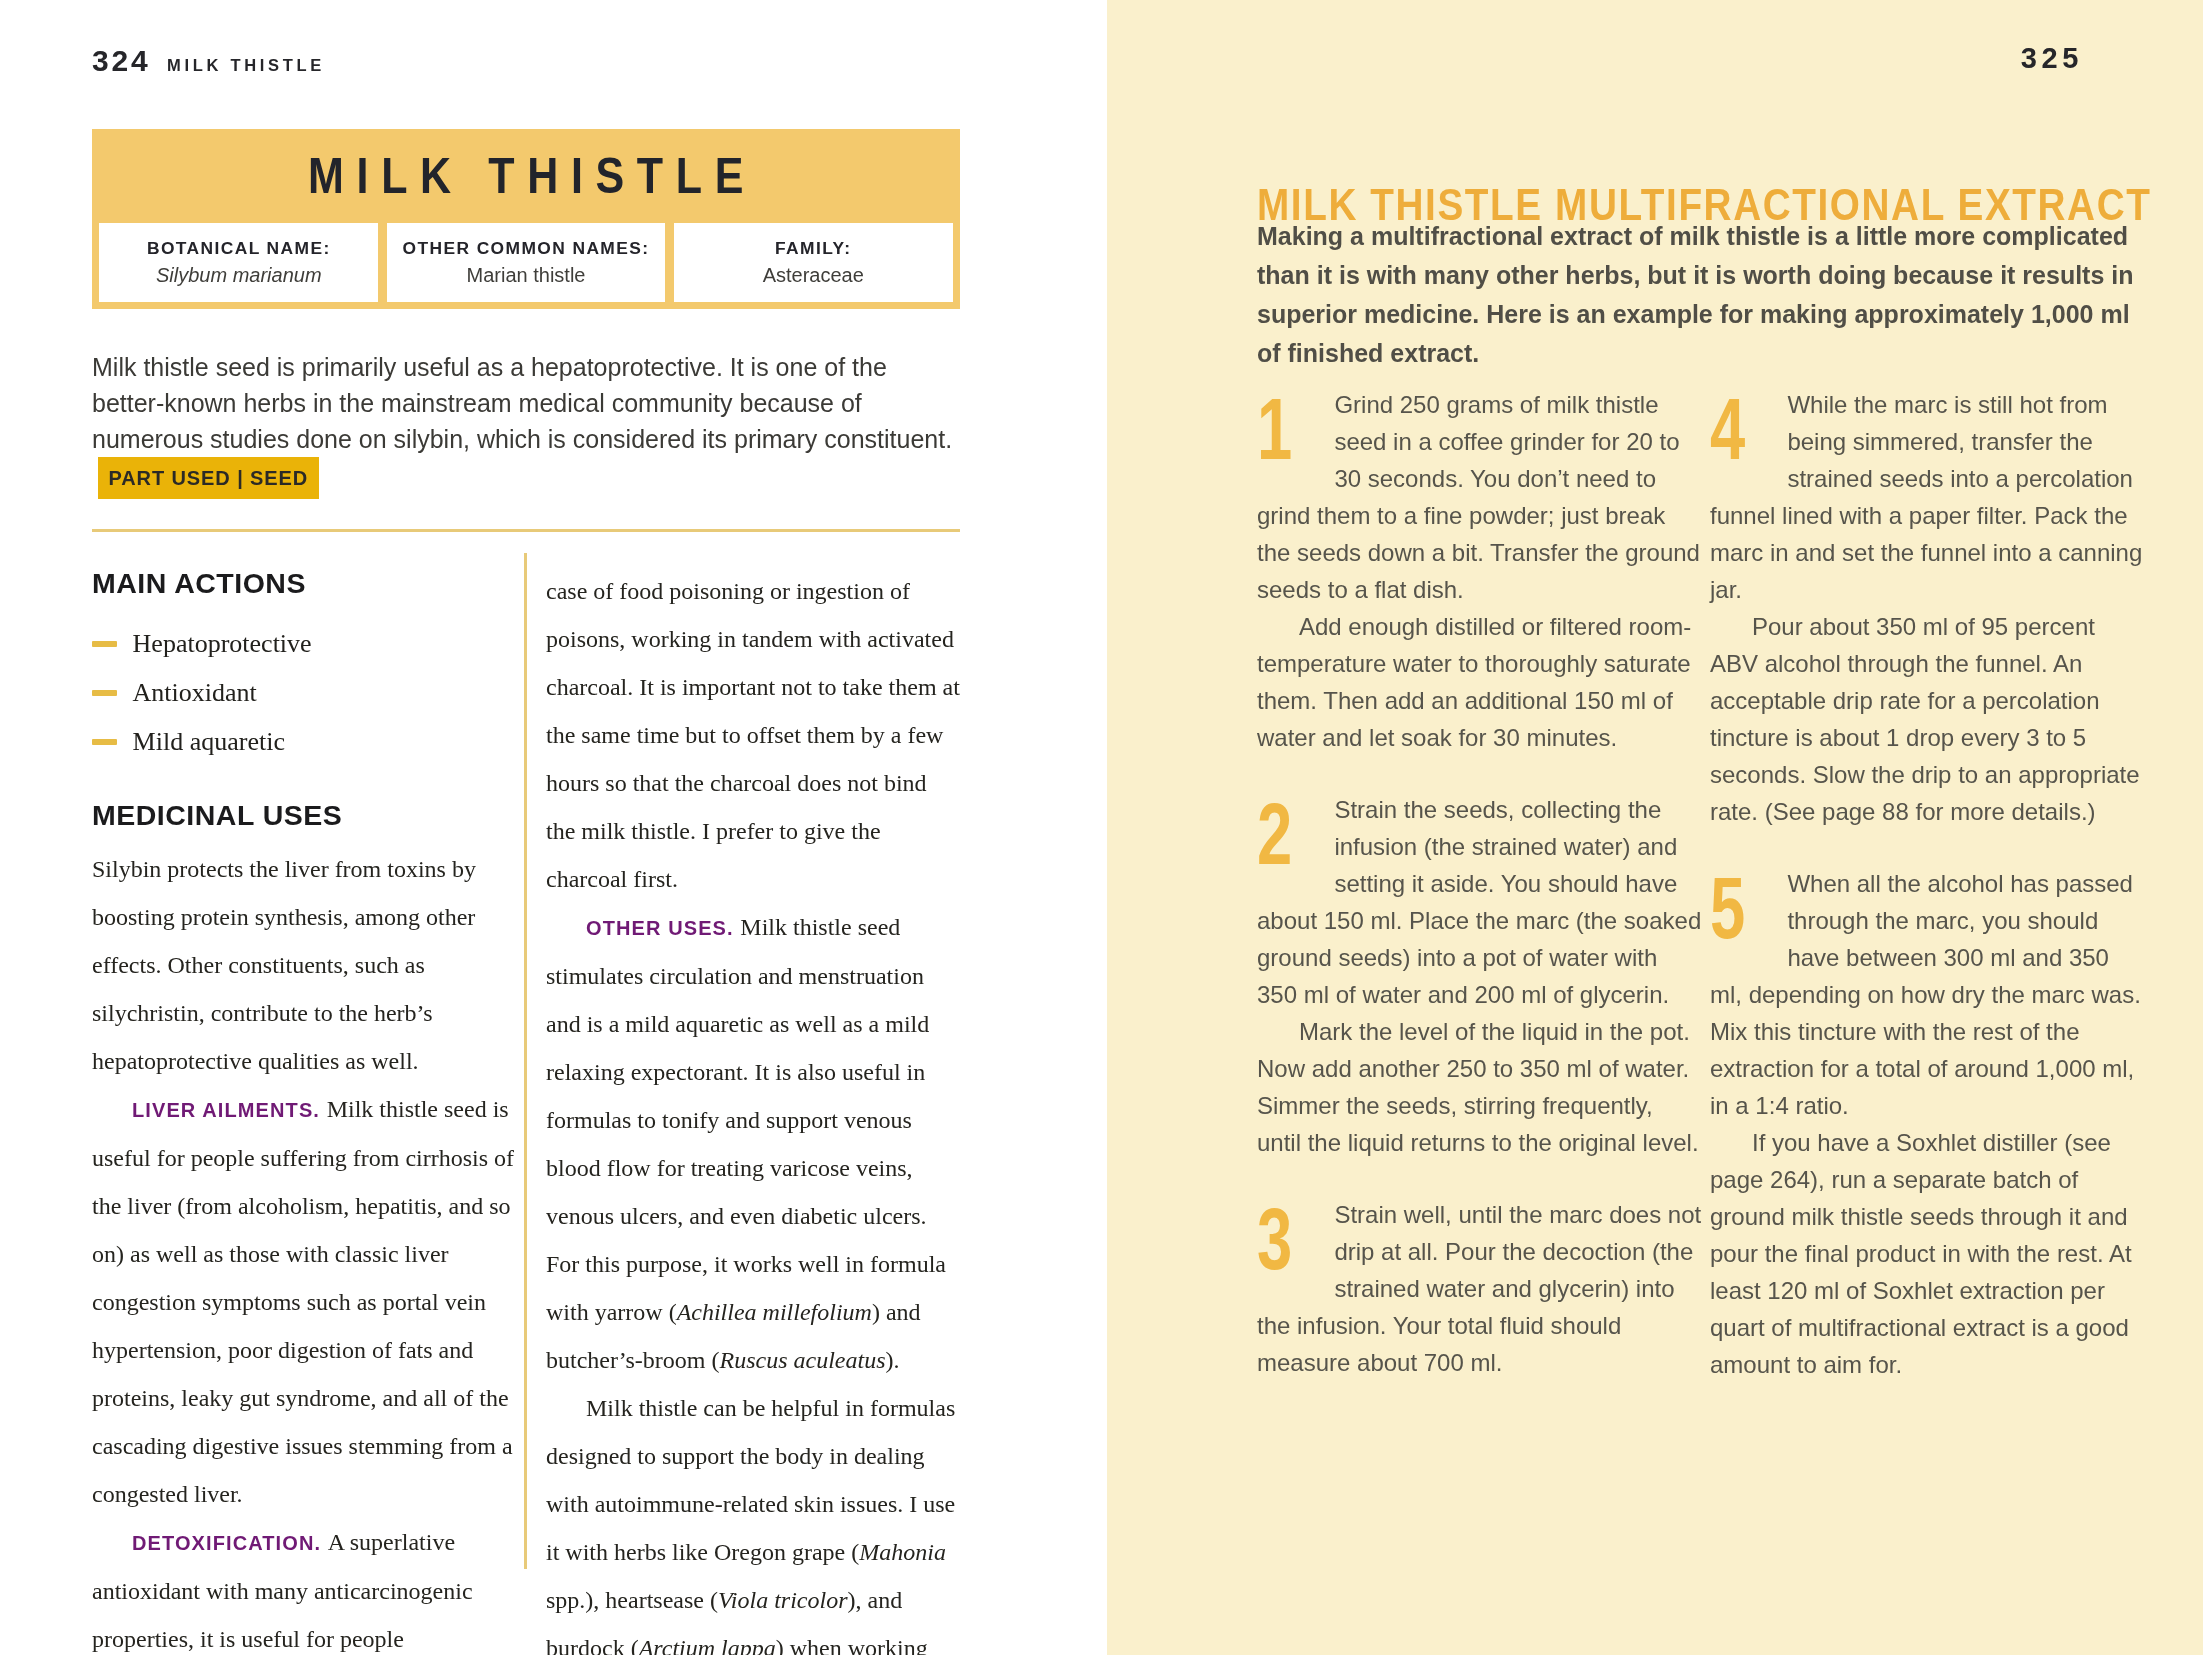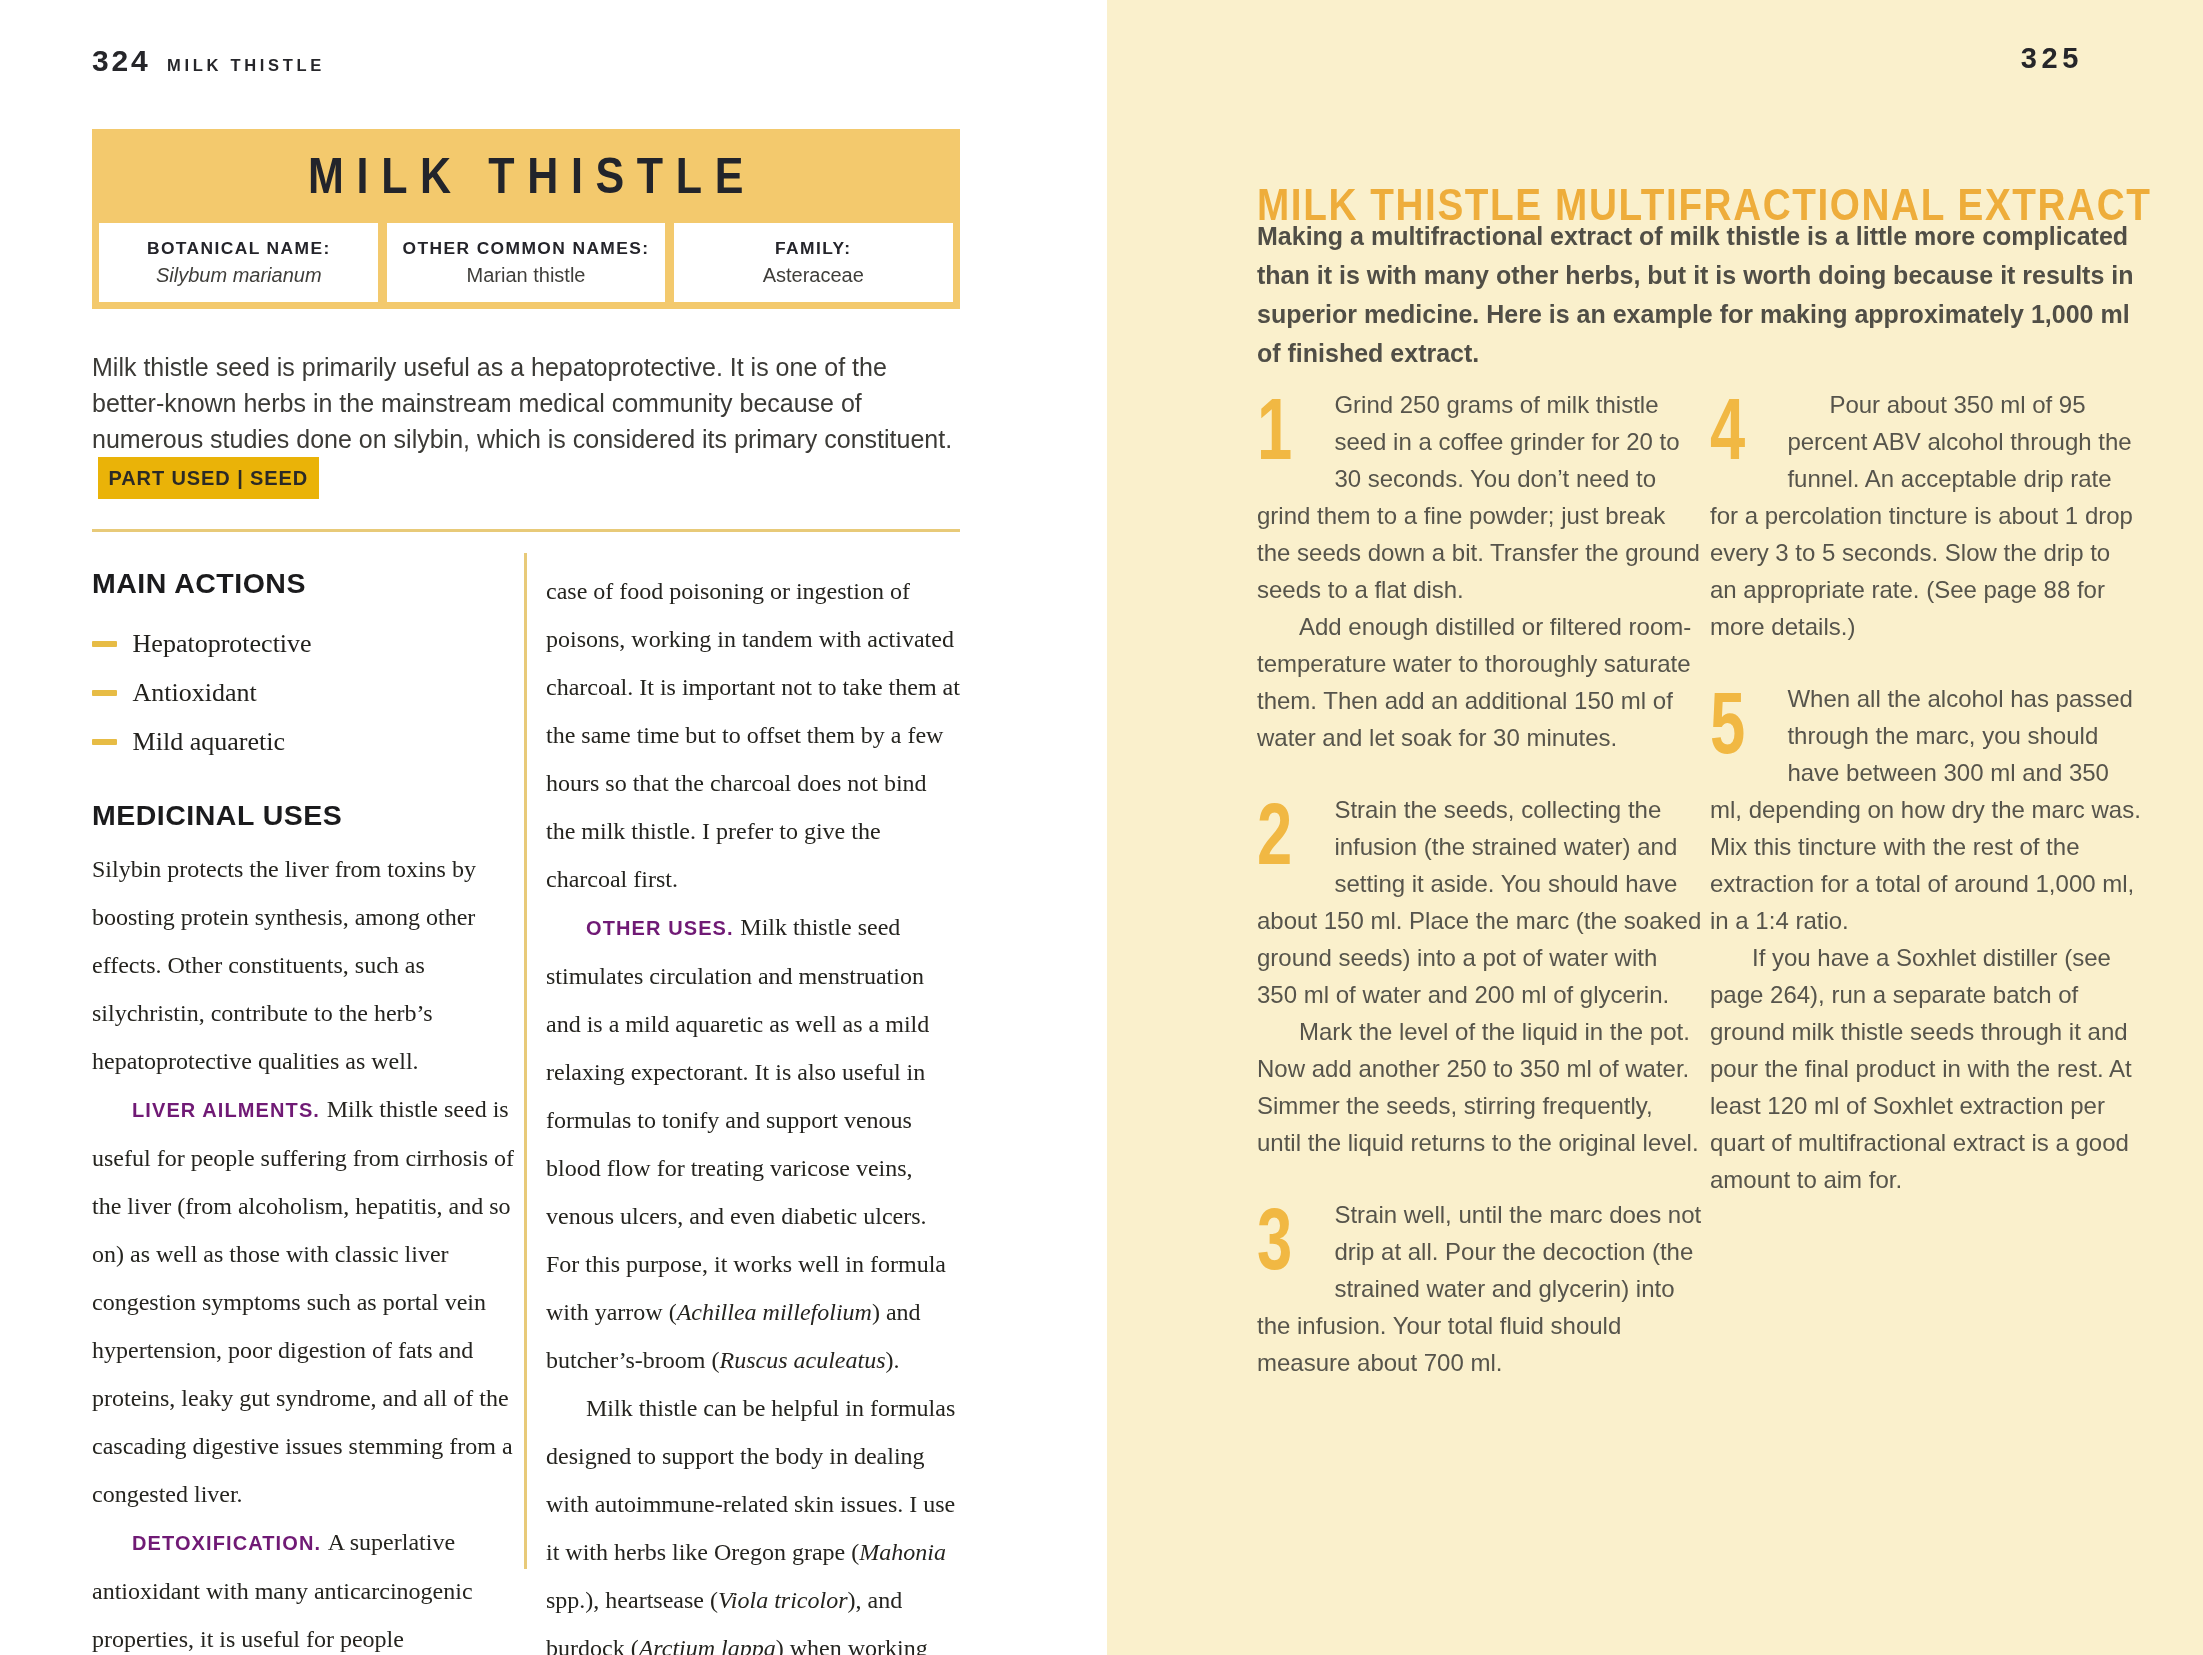--- a/index.html
+++ b/index.html
@@ -157,20 +157,21 @@
       <div class="step">
         <div class="step-num">3</div>
         <p class="p1">Strain well, until the marc does not drip at all. Pour the decoction (the strained water and glycerin) into the infusion. Your total fluid should measure about 700 ml.</p>
 
       </div>
     </div>
 
     <div class="steps-col steps-col2">
       <div class="step">
         <div class="step-num">4</div>
+        <p class="p1">While the marc is still hot from being simmered, transfer the strained seeds into a percolation funnel lined with a paper filter. Pack the marc in and set the funnel into a canning jar.</p>
         <p class="p2">Pour about 350 ml of 95 percent ABV alcohol through the funnel. An acceptable drip rate for a percolation tincture is about 1 drop every 3 to 5 seconds. Slow the drip to an appropriate rate. (See page 88 for more details.)</p>
       </div>
       <div class="step">
         <div class="step-num">5</div>
         <p class="p1">When all the alcohol has passed through the marc, you should have between 300 ml and 350 ml, depending on how dry the marc was. Mix this tincture with the rest of the extraction for a total of around 1,000 ml, in a 1:4 ratio.</p>
         <p class="p2">If you have a Soxhlet distiller (see page 264), run a separate batch of ground milk thistle seeds through it and pour the final product in with the rest. At least 120 ml of Soxhlet extraction per quart of multifractional extract is a good amount to aim for.</p>
       </div>
     </div>
   </div>
 

